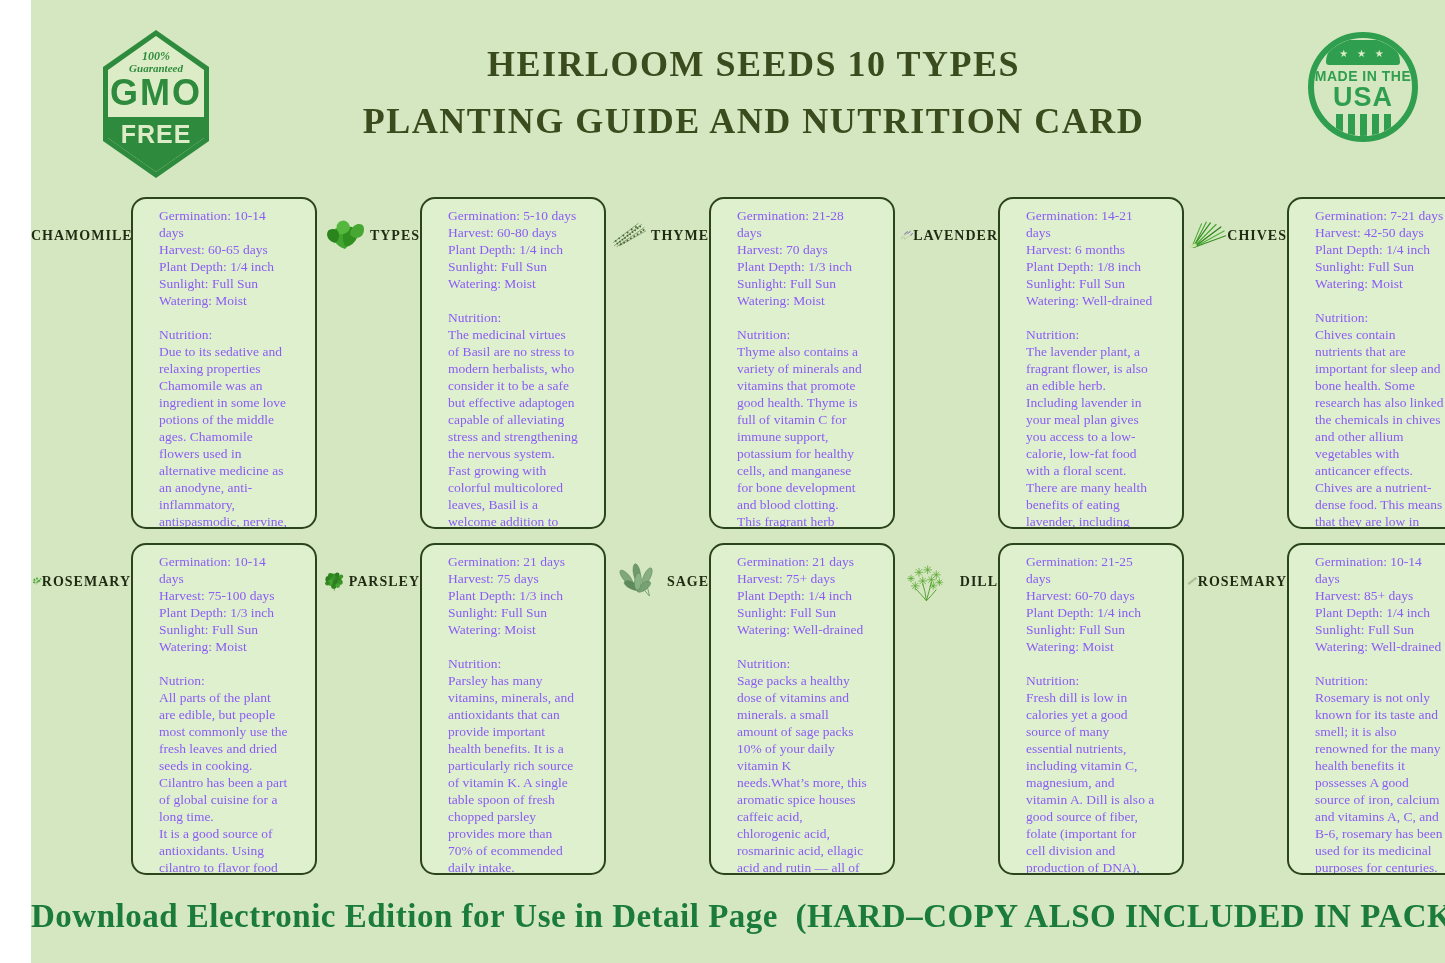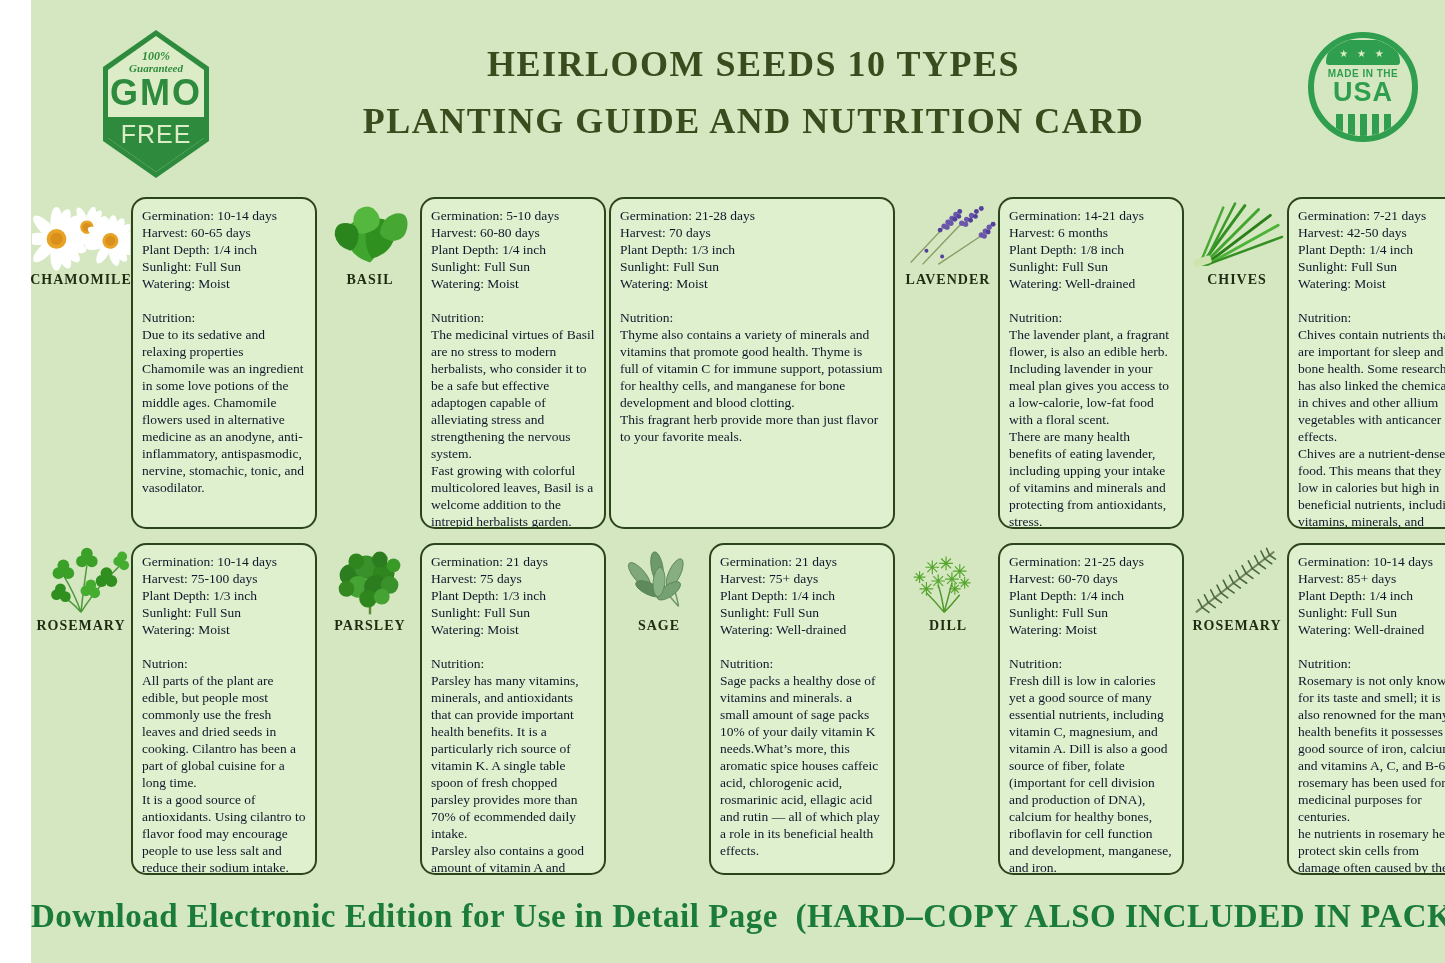--- a/index.html
+++ b/index.html
@@ -14,43 +14,43 @@
   .gmo{position:absolute;left:72px;top:30px;width:106px;height:148px;
        clip-path:polygon(50% 0,100% 25%,100% 75%,50% 100%,0 75%,0 25%);
        background:#2e8b3d;display:flex;align-items:center;justify-content:center;}
   .gmo-inner{width:96px;height:136px;clip-path:polygon(50% 0,100% 25%,100% 75%,50% 100%,0 75%,0 25%);
        background:#dcecc6;position:relative;text-align:center;color:#2e8b3d;}
   .gmo-100{padding-top:14px;font-style:italic;font-weight:bold;font-size:12px;line-height:12px;}
   .gmo-guar{font-style:italic;font-weight:bold;font-size:11px;line-height:12px;}
   .gmo-main{font-family:"Liberation Sans",sans-serif;font-weight:bold;font-size:36px;
        line-height:38px;letter-spacing:2px;}
   .gmo-banner{position:absolute;left:0;right:0;bottom:0;height:52px;background:#2e8b3d;
-       color:#dcecc6;font-family:"Liberation Sans",sans-serif;font-weight:normal;font-size:25px;
+       color:#dcecc6;font-family:"Liberation Sans",sans-serif;font-weight:bold;font-size:25px;
        letter-spacing:1px;padding-top:3px;}
   
   .usa{position:absolute;right:58px;top:32px;width:98px;height:98px;border-radius:50%;
        border:6px solid #2f9e4e;overflow:hidden;text-align:center;
        font-family:"Liberation Sans",sans-serif;color:#2f9e4e;}
   .usa-arc{margin:2px auto 0;width:74px;height:25px;background:#2f9e4e;
        border-radius:37px 37px 5px 5px;color:#dcecc6;font-size:10px;line-height:27px;
        letter-spacing:3px;}
-  .usa-l1{font-size:10px;font-weight:bold;margin-top:3px;letter-spacing:0.5px;}
+  .usa-l1{font-size:14px;font-weight:bold;margin-top:3px;letter-spacing:0.5px;}
   .usa-l2{font-size:27px;font-weight:bold;line-height:26px;letter-spacing:1px;}
   .usa-stripes{position:absolute;left:0;right:0;bottom:-4px;display:flex;gap:5px;
        justify-content:center;align-items:flex-start;height:26px;}
   .usa-stripes span{width:7px;height:24px;background:#2f9e4e;}
   
   .grid{display:grid;grid-template-columns:repeat(5,289px);row-gap:14px;}
   .cell{display:flex;align-items:flex-start;}
-  .side{width:100px;flex:none;display:flex;flex-direction:column;align-items:center;padding-top:2px;}
+  .side{width:100px;flex:none;display:flex;flex-direction:row;align-items:center;padding-top:2px;}
   .herb-img{width:98px;height:72px;}
   .herb-name{font-weight:bold;font-size:14px;letter-spacing:1px;color:#1f2b12;margin-top:1px;
        white-space:nowrap;}
   .box{flex:1;height:332px;box-sizing:border-box;border:2px solid #2c441c;border-radius:15px;
-       background:#dff0cf;padding:8px 9px;color:#0f172a;font-size:13.5px;line-height:17px;
+       background:#dff0cf;padding:8px 26px;color:#8b5cf6;font-size:13.5px;line-height:17px;
        overflow:hidden;margin-right:3px;}
   .stat{margin:0;}
   .nut-label{margin-top:17px;}
   .para{margin:0;}
   
   .footer{margin-top:16px;text-align:center;color:#1b7c3a;font-weight:bold;font-size:33px;
        line-height:50px;white-space:pre;letter-spacing:0.5px;}
   .defs{position:absolute;width:0;height:0;overflow:hidden;}
 </style>
 </head>
@@ -308,35 +308,41 @@
         <p class="para">Due to its sedative and relaxing properties Chamomile was an ingredient in some love potions of the middle ages. Chamomile flowers used in alternative medicine as an anodyne, anti-inflammatory, antispasmodic, nervine, stomachic, tonic, and vasodilator.</p>
         <p class="para"></p>
       </div>
     </section>
 
     <section class="cell">
       <div class="side">
         <svg class="herb-img">
             <use href="#sym-basil" xlink:href="#sym-basil"></use>
           </svg>
-        <div class="herb-name">BASIL</div>
+        <div class="herb-name">TYPES</div>
       </div>
       <div class="box">
         <div class="stat">Germination: 5-10 days</div>
         <div class="stat">Harvest: 60-80 days</div>
         <div class="stat">Plant Depth: 1/4 inch</div>
         <div class="stat">Sunlight: Full Sun</div>
         <div class="stat">Watering: Moist</div>
         <div class="nut-label">Nutrition:</div>
         <p class="para">The medicinal virtues of Basil are no stress to modern herbalists, who consider it to be a safe but effective adaptogen capable of alleviating stress and strengthening the nervous system.</p>
         <p class="para">Fast growing with colorful multicolored leaves, Basil is a welcome addition to the intrepid herbalists garden.</p>
       </div>
     </section>
 
     <section class="cell">
+      <div class="side">
+        <svg class="herb-img">
+            <use href="#sym-thyme" xlink:href="#sym-thyme"></use>
+          </svg>
+        <div class="herb-name">THYME</div>
+      </div>
       <div class="box">
         <div class="stat">Germination: 21-28 days</div>
         <div class="stat">Harvest: 70 days</div>
         <div class="stat">Plant Depth: 1/3 inch</div>
         <div class="stat">Sunlight: Full Sun</div>
         <div class="stat">Watering: Moist</div>
         <div class="nut-label">Nutrition:</div>
         <p class="para">Thyme also contains a variety of minerals and vitamins that promote good health. Thyme is full of vitamin C for immune support, potassium for healthy cells, and manganese for bone development and blood clotting.</p>
         <p class="para">This fragrant herb provide more than just flavor to your favorite meals.</p>
       </div>

